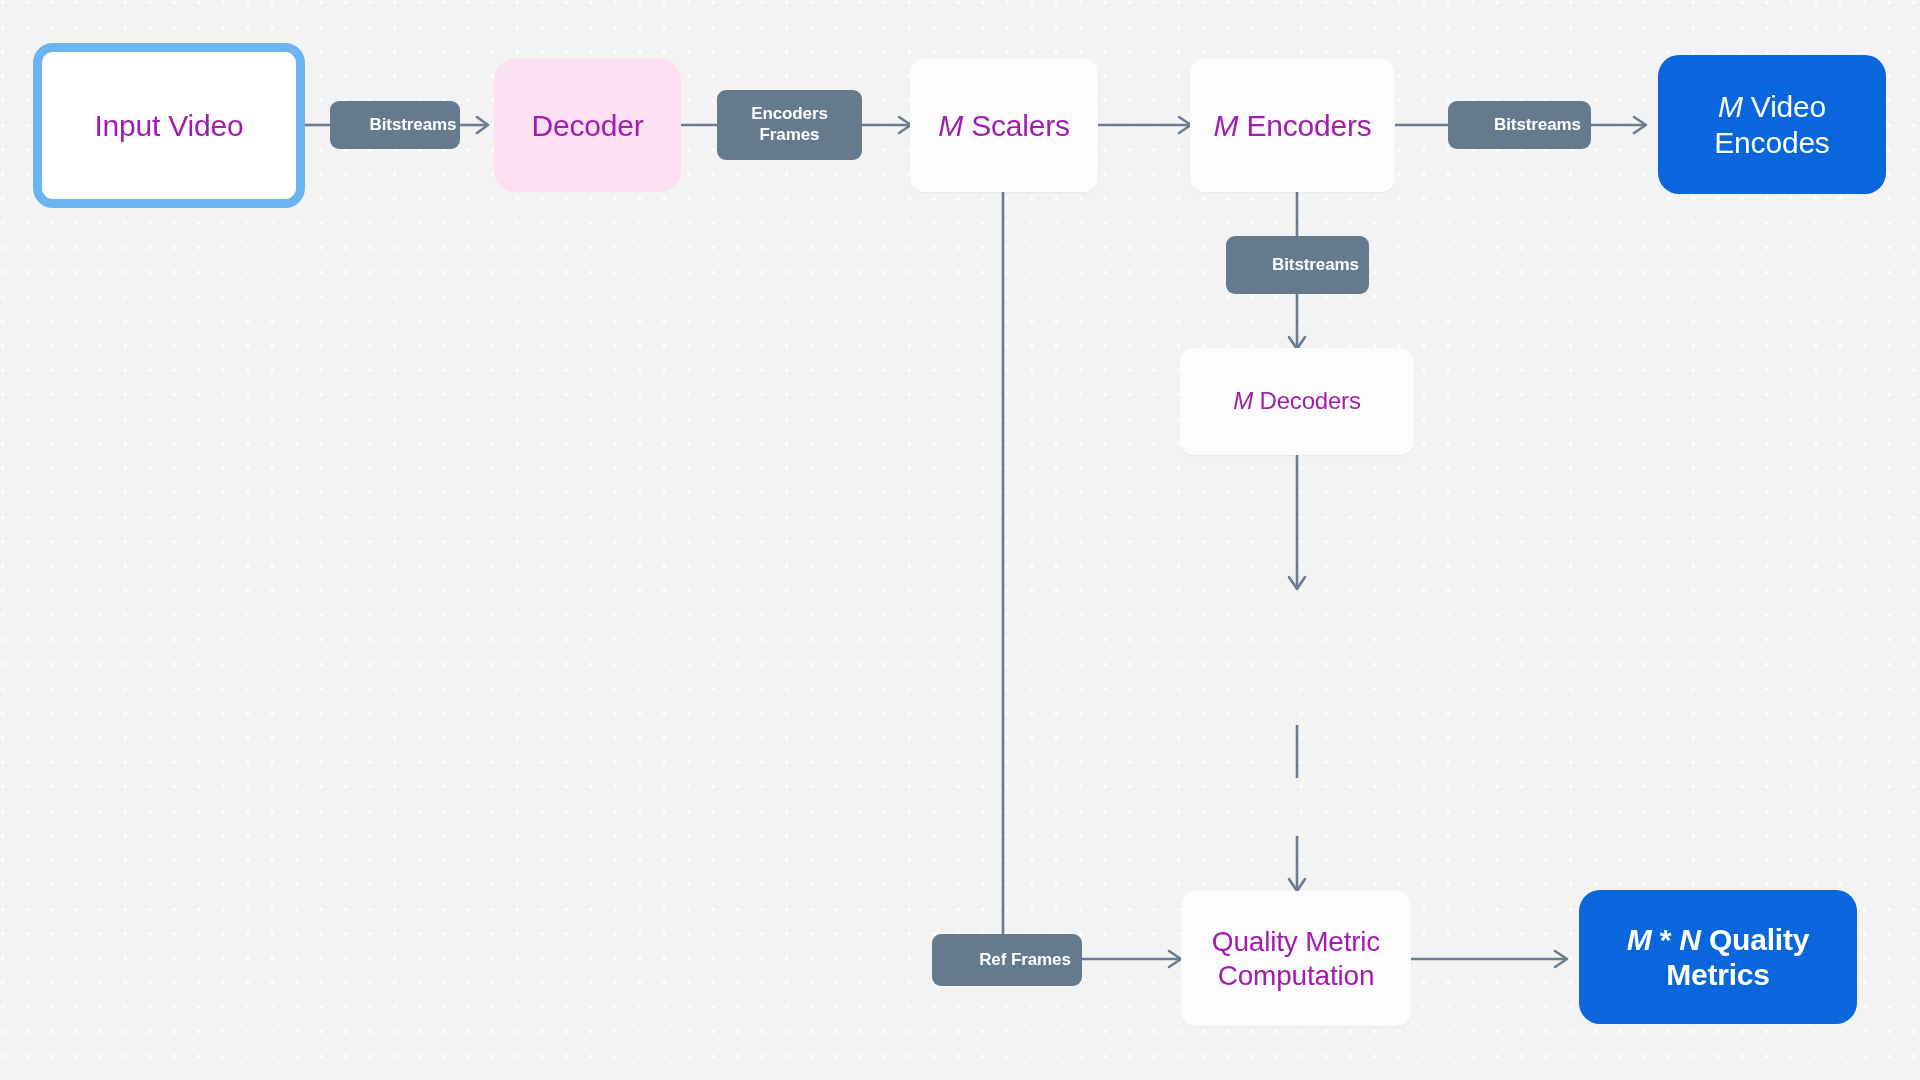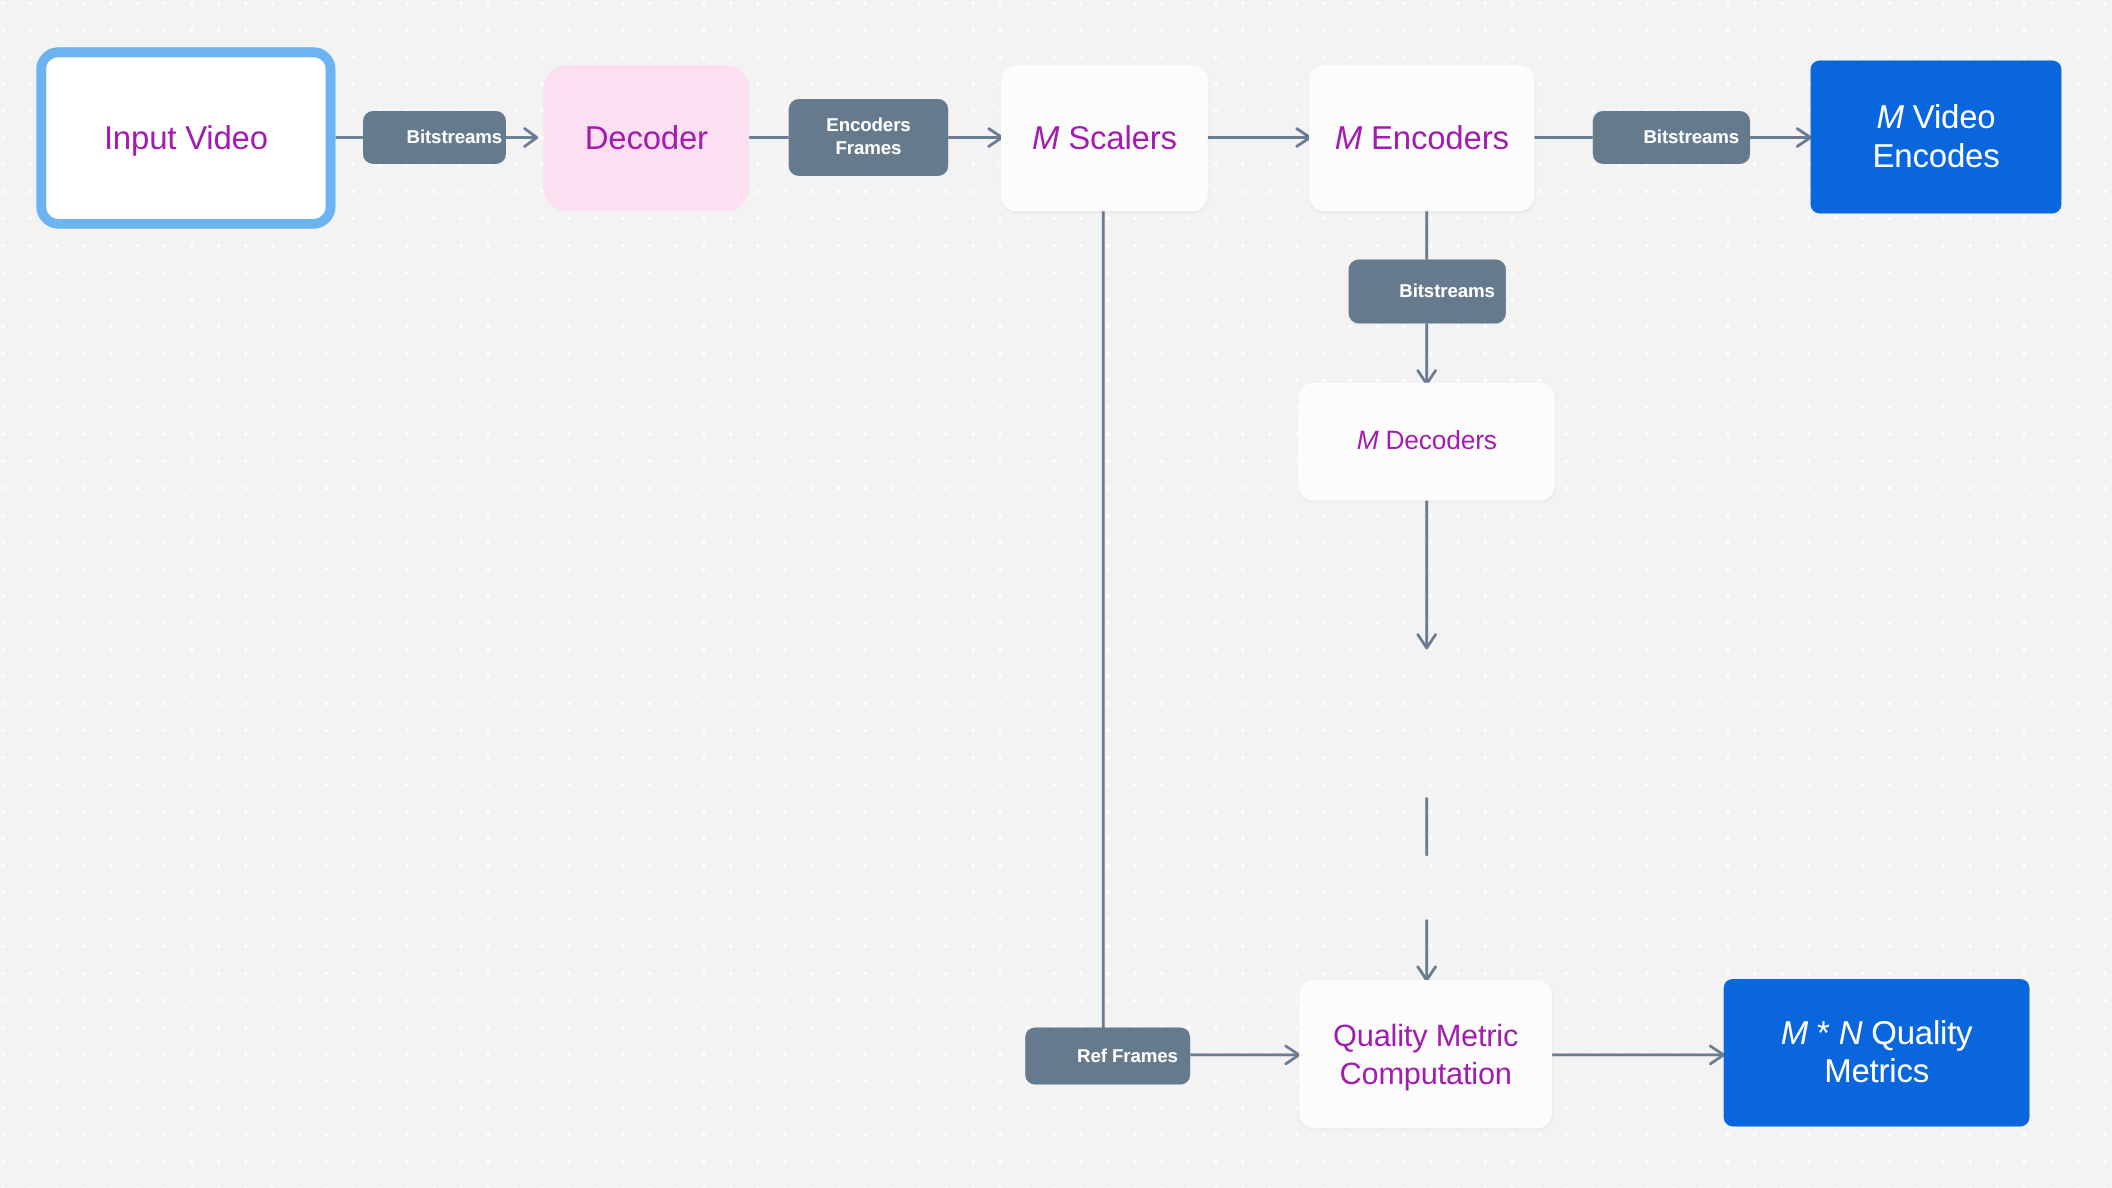--- a/index.html
+++ b/index.html
@@ -42,21 +42,22 @@
     background: #fcdff1;
   }
   .node-outline-blue {
     background: #ffffff;
     border: 9px solid #6cb3f2;
     border-radius: 20px;
   }
   .node-blue {
     background: #0a66dc;
     color: #ffffff;
-    border-radius: 8px;
+    border-radius: 21px;
+    margin-left: 12px;
   }
 
   
   .edge-label {
     position: absolute;
     box-sizing: border-box;
     display: flex;
     align-items: center;
     justify-content: center;
     text-align: center;
@@ -157,21 +158,21 @@
 
   <div class="node node-plain" style="left:1180px; top:348px; width:234px; height:107px; font-size:24px; z-index:3;">
     <span class="txt"><em class="i">M</em><span> Decoders</span></span>
   </div>
 
 
   <div class="node node-plain" style="left:1181px; top:891px; width:230px; height:135px; font-size:28px; z-index:3;">
     <span class="txt">Quality Metric Computation</span>
   </div>
 
-  <div class="node node-blue" style="left:1567px; top:890px; width:278px; height:134px; font-size:30px; z-index:3;">
+  <div class="node node-blue" style="left:1567px; top:890px; width:278px; height:134px; font-size:30px; z-index:3;font-weight:bold;">
     <span class="txt"><em class="i">M</em><span> * </span><em class="i">N</em><span> Quality Metrics</span></span>
   </div>
 
   <div class="edge-label" style="left:330px; top:101px; width:130px; height:48px;">
     <span>Bitstreams</span>
   </div>
 
   <div class="edge-label" style="left:717px; top:90px; width:145px; height:70px; padding:0 10px;">
     <span>Encoders Frames</span>
   </div>

